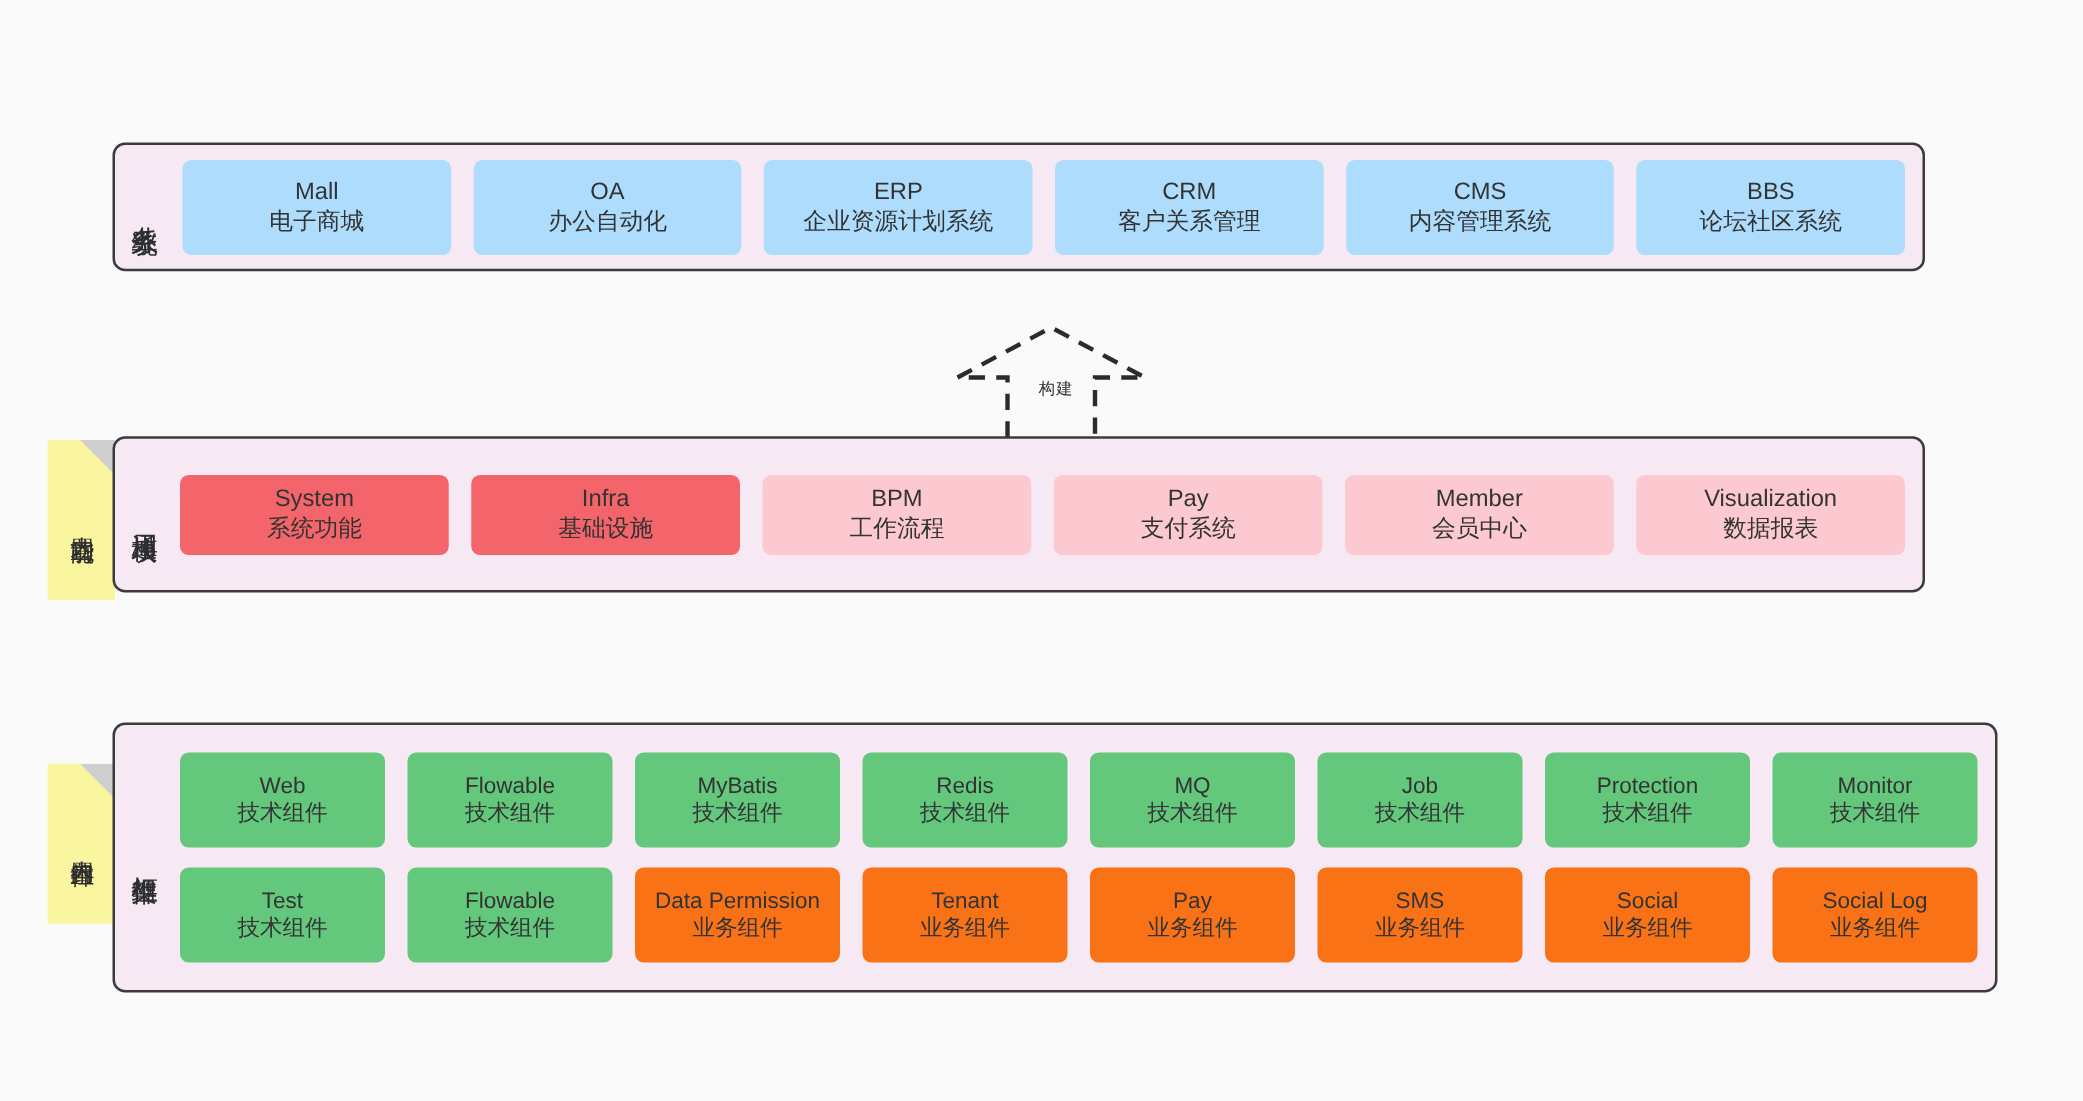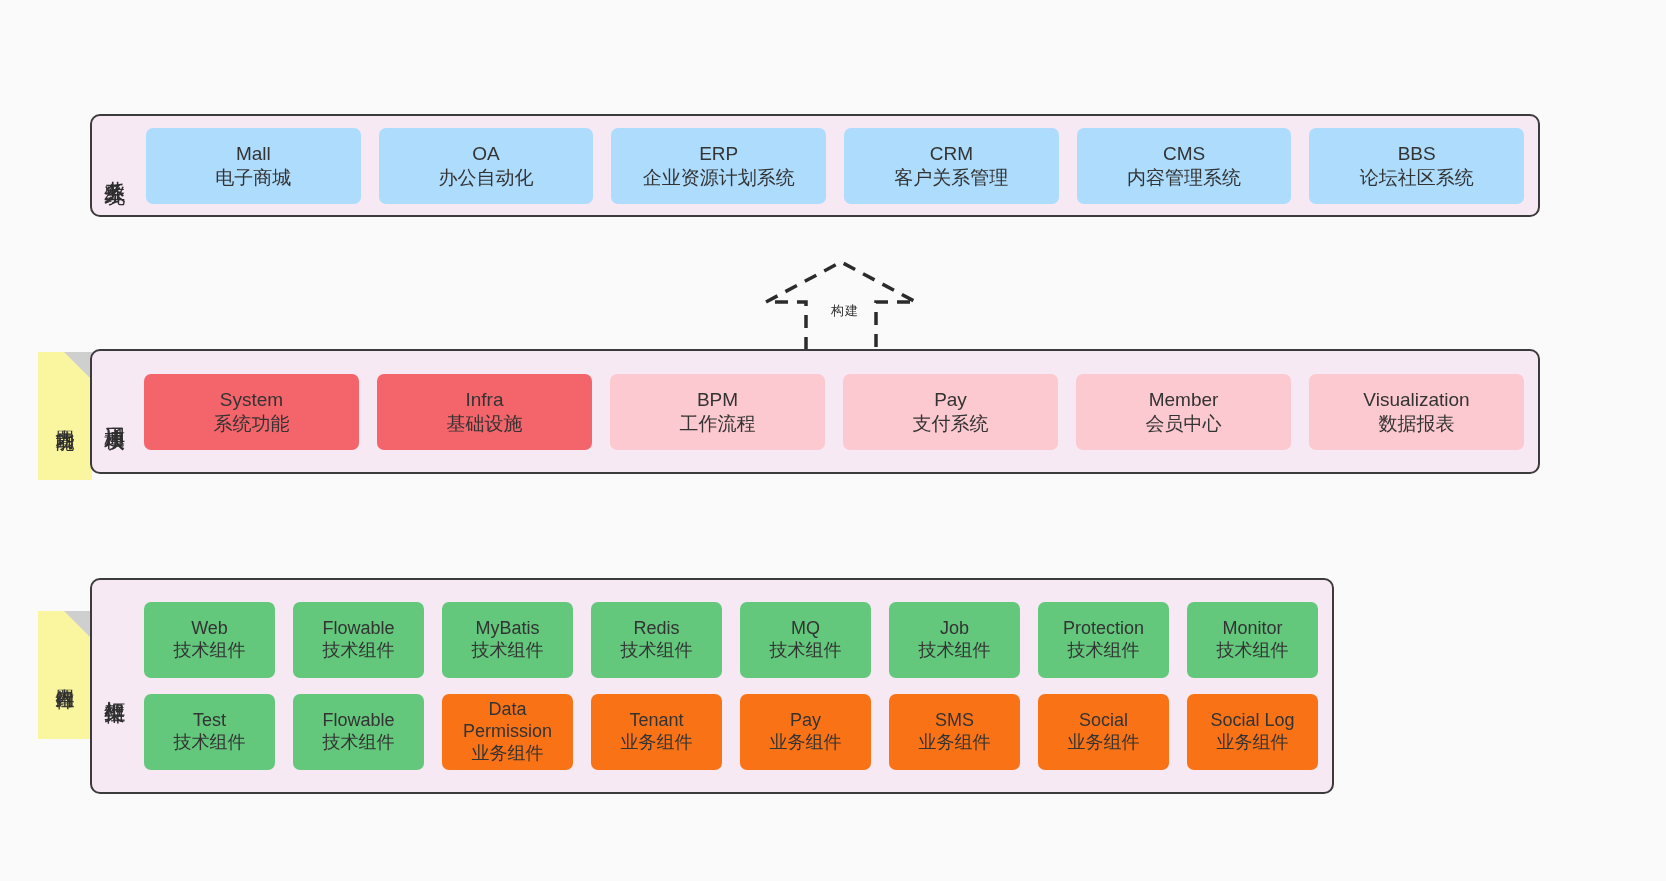--- a/index.html
+++ b/index.html
@@ -94,29 +94,29 @@
     height: 76px;
   }
 
   
   #band-modules {
     left: 90px;
     top: 349px;
     width: 1450px;
     height: 125px;
   }
-  #band-modules .cell { height: 76px; }
+  #band-modules .cell { height: 64px; }
   .cell.mod-strong { background: #F4656B; }
   .cell.mod-soft   { background: #FBC9CF; }
 
   
   #band-framework {
     left: 90px;
     top: 578px;
-    width: 1244px;
+    width: 1508px;
     height: 216px;
   }
   #band-framework .band-body { gap: 16px; padding-left: 6px; }
   #band-framework .cell {
     height: 76px;
     font-size: 18px;
   }
   .cell.tech { background: #63C77C; }
   .cell.biz  { background: #f97316; }
 

